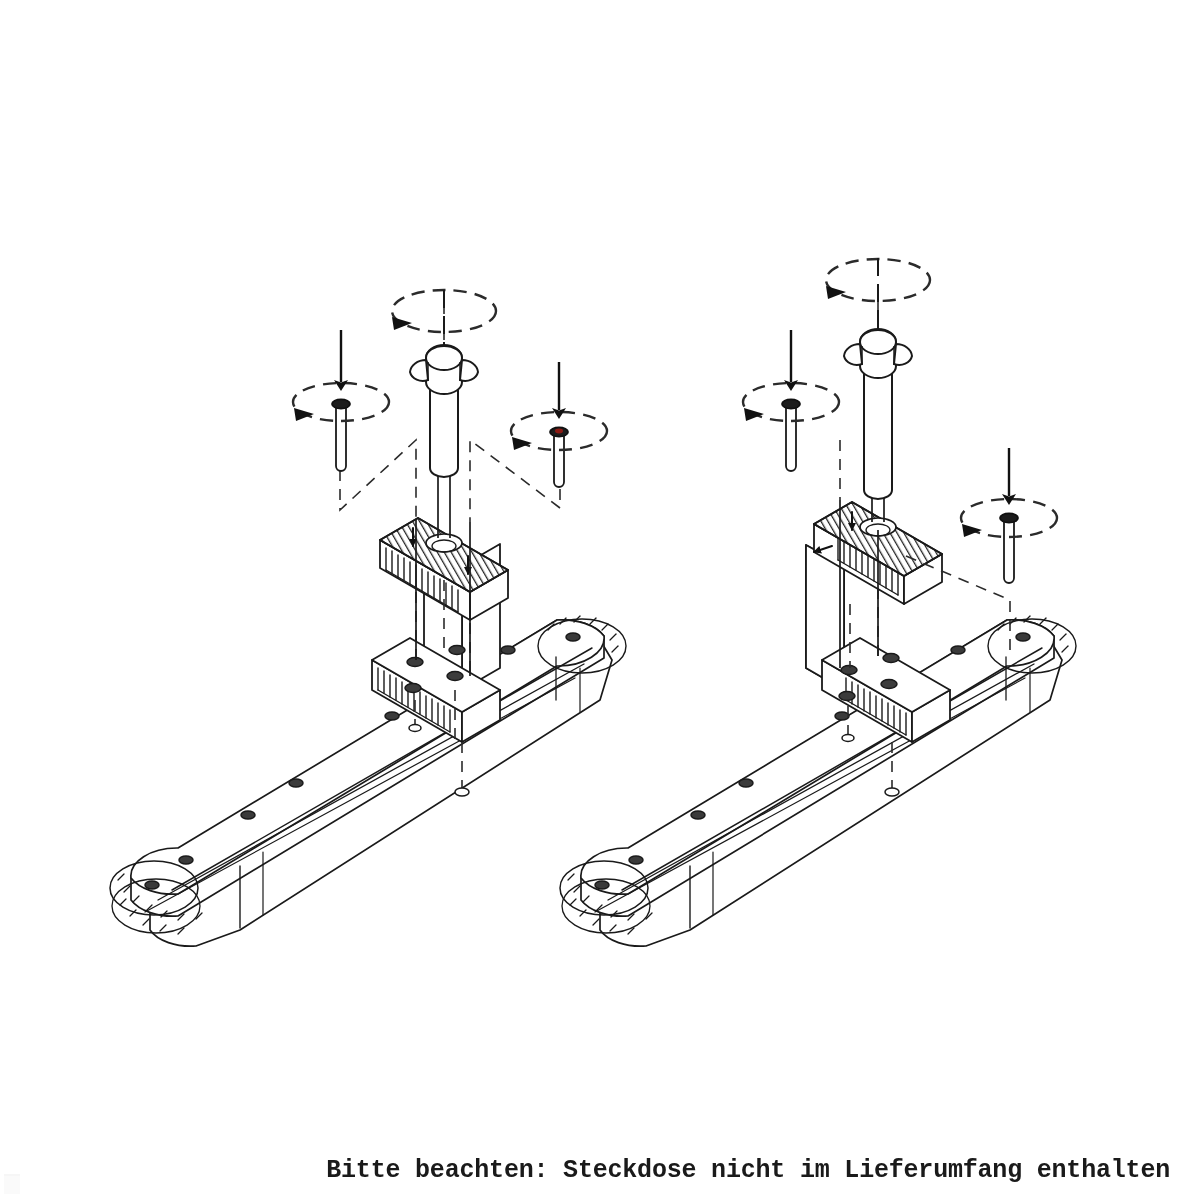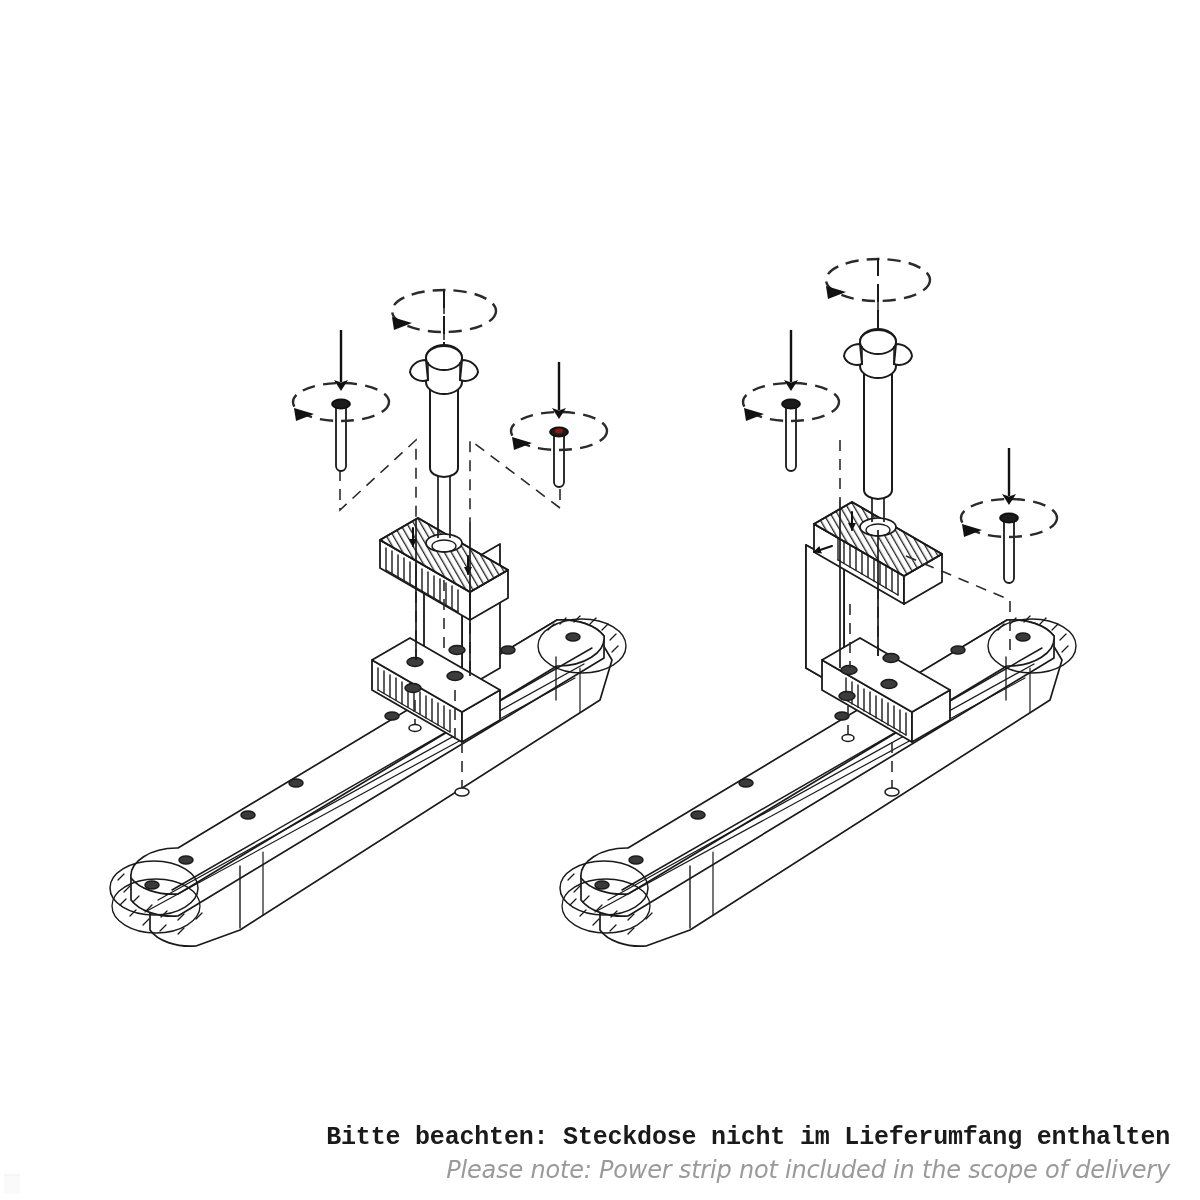--- a/index.html
+++ b/index.html
@@ -448,14 +448,13 @@
     <path d="M428,258 L428,330" stroke="#1a1a1a" stroke-width="2" stroke-dasharray="18 8" fill="none"></path>
   </g>
 
 </svg>
 </div>
 
 <div class="watermark-frag"></div>
 
 <div class="caption-block">
   <div class="caption-de">Bitte beachten: Steckdose nicht im Lieferumfang enthalten</div>
-  <div class="caption-en">Please note: Power strip not included in the scope of delivery</div>
 </div>
 
 </body></html>

